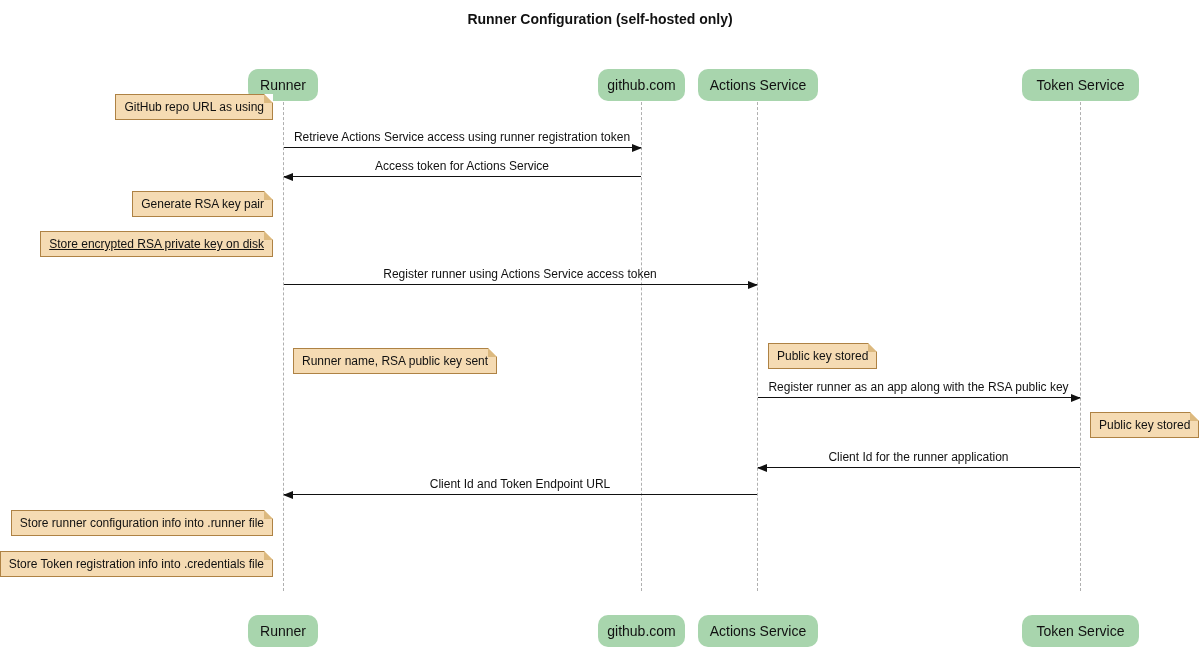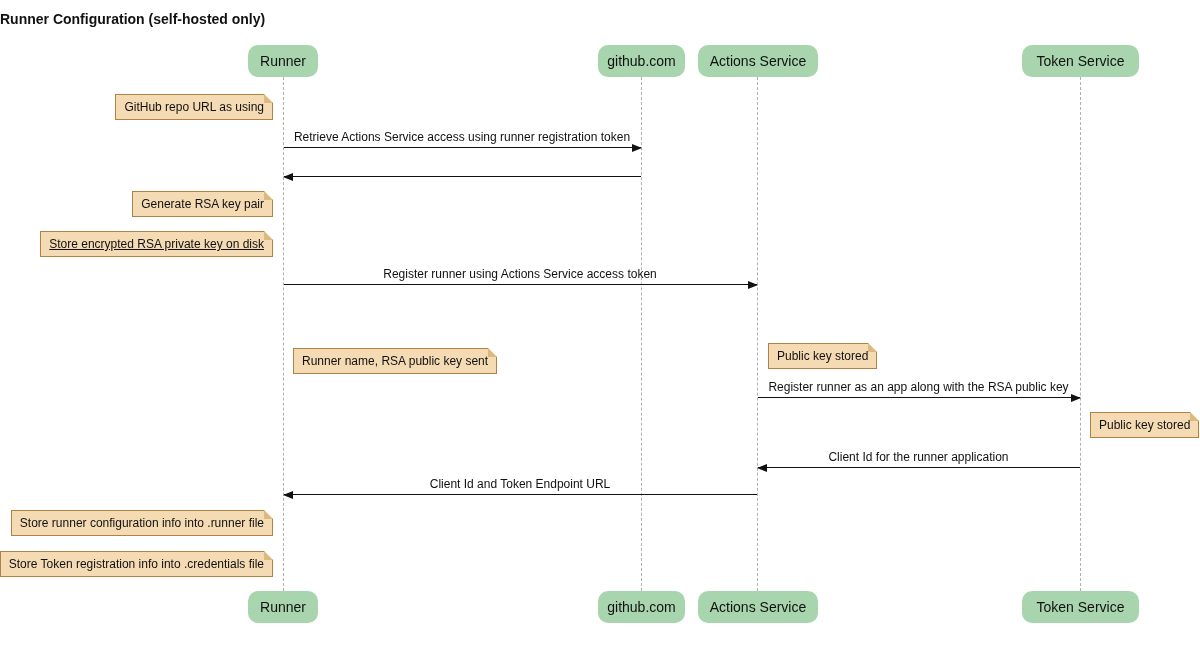--- a/index.html
+++ b/index.html
@@ -1,24 +1,24 @@
 <!DOCTYPE html>
 <html><head>
 <meta charset="utf-8">
 <style>
   html, body { margin:0; padding:0; background:#ffffff; }
   body { font-family:"Liberation Sans", sans-serif; }
   .canvas { position:relative; width:1200px; height:647px; background:#ffffff; overflow:hidden; }
 
-  .title { position:absolute; left:0; top:11px; width:1200px; 
+  .title { position:absolute; left:0; top:11px; width:1200px; text-align:center;
            font-size:14px; font-weight:bold; color:#111; }
 
   .participant { position:absolute; height:32px; background:#a8d5ad; border-radius:10px;
                  display:flex; align-items:center; justify-content:center;
-                 font-size:14px; color:#111; box-sizing:border-box; }
+                 font-size:14px; color:#111; box-sizing:border-box;margin-top:24px; }
 
   .lifeline { position:absolute; top:77px; height:514px; width:0;
               border-left:1px dashed #b0b0b0; }
 
   .note { position:absolute; background:#f5dbb3; border:1px solid #ae8244;
           padding:4px 8px; font-size:12px; line-height:16px; white-space:nowrap;
           color:#111; box-sizing:border-box; }
   .fold-cut  { position:absolute; top:-1px; right:-1px; width:0; height:0;
                border-top:9px solid #ffffff; border-left:9px solid transparent; }
   .fold-flap { position:absolute; top:-1px; right:-1px; width:0; height:0;
@@ -60,20 +60,21 @@
     <span class="fold-cut"></span>
     <span class="fold-flap"></span>
     <span>GitHub repo URL as using</span>
   </div>
 
   <div class="msg-label" style="left:283px; top:130px; width:358px;">Retrieve Actions Service access using runner registration token</div>
   <div class="msg-line" style="left:284px; top:147px; width:357px;">
     <span class="arrow-right"></span>
   </div>
 
+  <div class="msg-label" style="left:283px; top:159px; width:358px;">Access token for Actions Service</div>
   <div class="msg-line" style="left:284px; top:176px; width:357px;">
     <span class="arrow-left"></span>
   </div>
 
   <div class="note" style="right:927px; top:191px;">
     <span class="fold-cut"></span>
     <span class="fold-flap"></span>
     <span>Generate RSA key pair</span>
   </div>
 

